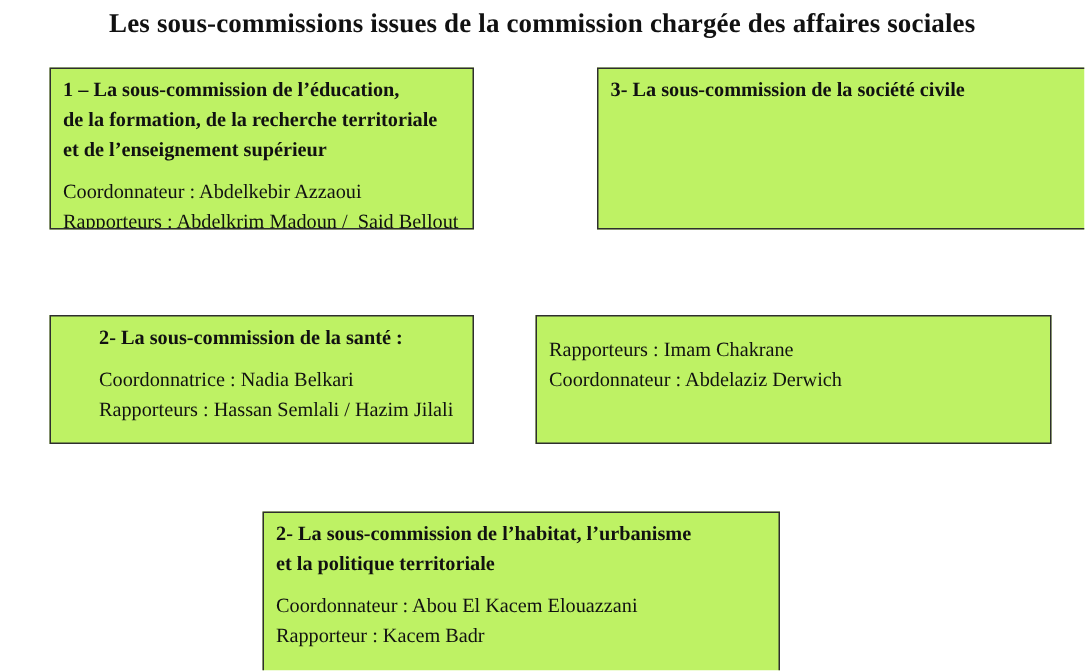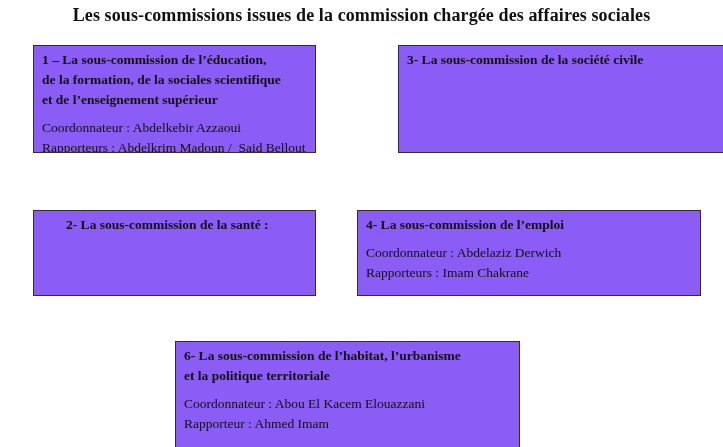--- a/index.html
+++ b/index.html
@@ -24,21 +24,21 @@
     text-align: center;
     font-size: 18px;
     font-weight: bold;
     letter-spacing: 0.1px;
     white-space: nowrap;
   }
   .box {
     position: absolute;
     box-sizing: border-box;
     border: 1.5px solid #2e2e2e;
-    background: #8b5cf6;
+    background: #bef264;
     padding: 4px 8px;
     font-size: 13.5px;
     line-height: 20px;
     overflow: hidden;
   }
   .box .heading {
     font-weight: bold;
   }
   .box .body {
     margin-top: 8px;
@@ -55,21 +55,21 @@
 </head>
 <body>
 
 <div class="page">
 
   <div class="doc-title">Les sous-commissions issues de la commission chargée des affaires sociales</div>
 
   <div class="box box1">
     <div class="heading">
       <div class="line">1 – La sous-commission de l’éducation,</div>
-      <div class="line">de la formation, de la sociales scientifique</div>
+      <div class="line">de la formation, de la recherche territoriale</div>
       <div class="line">et de l’enseignement supérieur</div>
     </div>
     <div class="body">
       <div class="line">Coordonnateur : Abdelkebir Azzaoui</div>
       <div class="line">Rapporteurs : Abdelkrim Madoun /  Said Bellout</div>
     </div>
   </div>
 
   <div class="box box3">
     <div class="heading">
@@ -77,37 +77,36 @@
     </div>
     <div class="body">
     </div>
   </div>
 
   <div class="box box2">
     <div class="heading">
       <div class="line">2- La sous-commission de la santé :</div>
     </div>
     <div class="body">
+      <div class="line">Coordonnatrice : Nadia Belkari</div>
+      <div class="line">Rapporteurs : Hassan Semlali / Hazim Jilali</div>
     </div>
   </div>
 
   <div class="box box4">
-    <div class="heading">
-      <div class="line">4- La sous-commission de l’emploi</div>
-    </div>
     <div class="body">
+      <div class="line">Rapporteurs : Imam Chakrane</div>
       <div class="line">Coordonnateur : Abdelaziz Derwich</div>
-      <div class="line">Rapporteurs : Imam Chakrane</div>
     </div>
   </div>
 
   <div class="box box5">
     <div class="heading">
-      <div class="line">6- La sous-commission de l’habitat, l’urbanisme</div>
+      <div class="line">2- La sous-commission de l’habitat, l’urbanisme</div>
       <div class="line">et la politique territoriale</div>
     </div>
     <div class="body">
       <div class="line">Coordonnateur : Abou El Kacem Elouazzani</div>
-      <div class="line">Rapporteur : Ahmed Imam</div>
+      <div class="line">Rapporteur : Kacem Badr</div>
     </div>
   </div>
 
 </div>
 
 </body></html>

